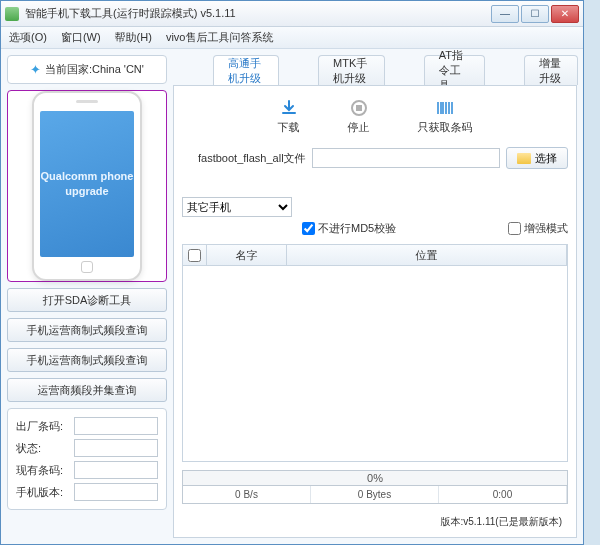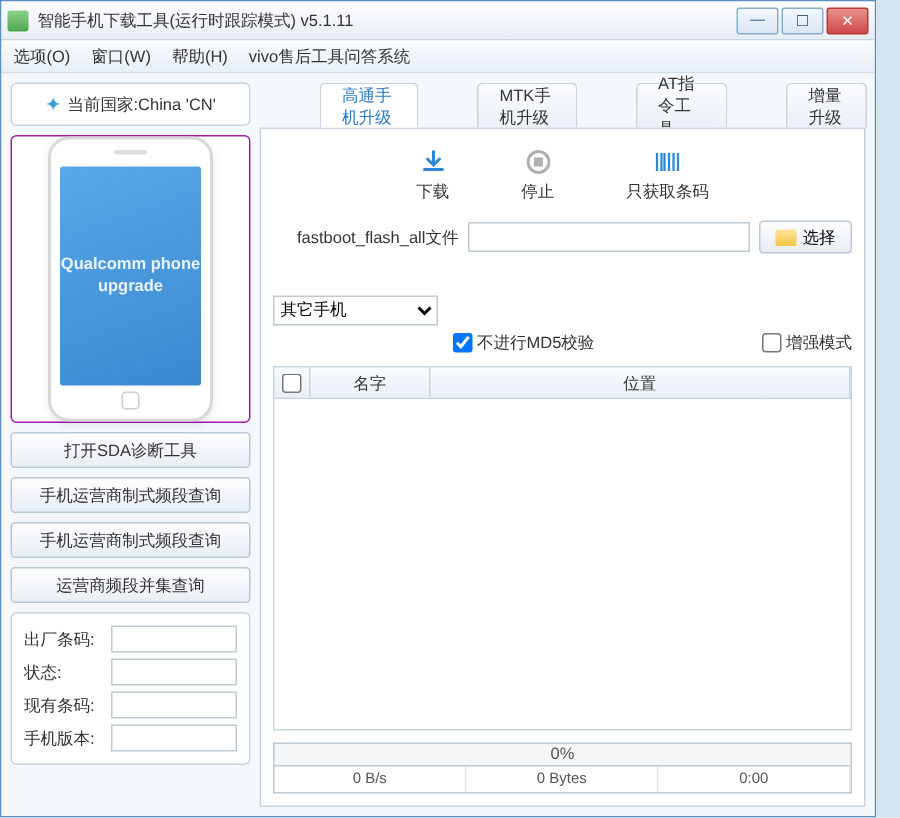--- a/index.html
+++ b/index.html
@@ -188,16 +188,17 @@
         <div class="progress-sec">
           <div class="progress-bar">
             <span>0%</span>
           </div>
           <div class="status-row">
             <div class="status-cell">0 B/s</div>
             <div class="status-cell">0 Bytes</div>
             <div class="status-cell">0:00</div>
           </div>
         </div>
+        <div class="version-row">版本:v5.1.11(已是最新版本)</div>
       </div>
     </div>
   </div>
 </div>
 
 </body></html>

